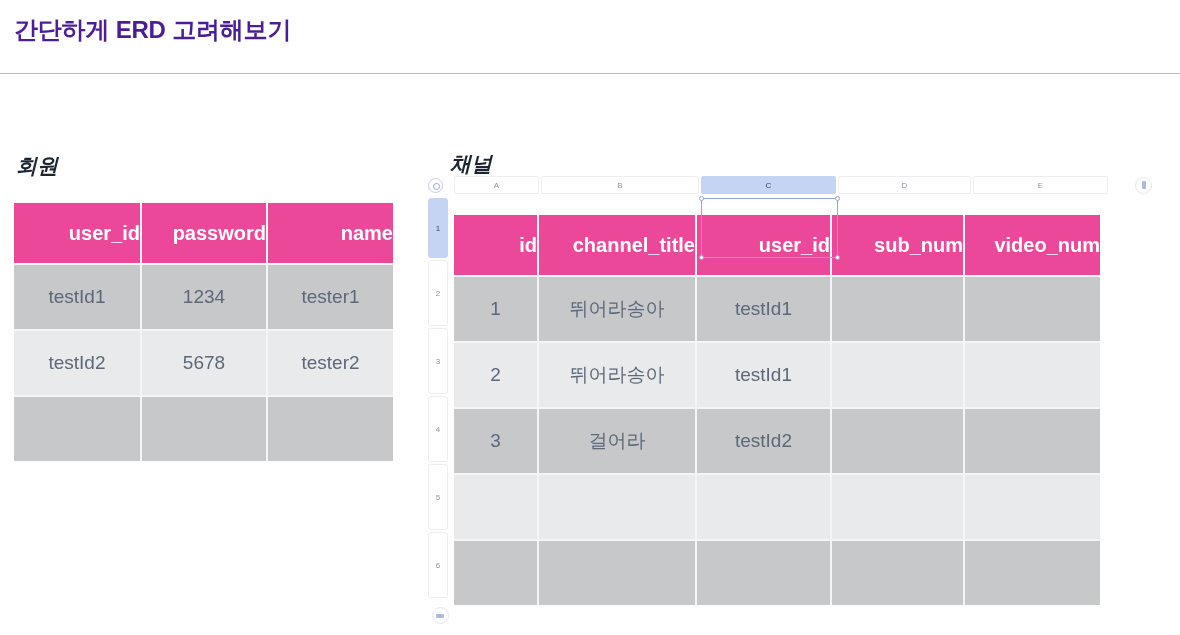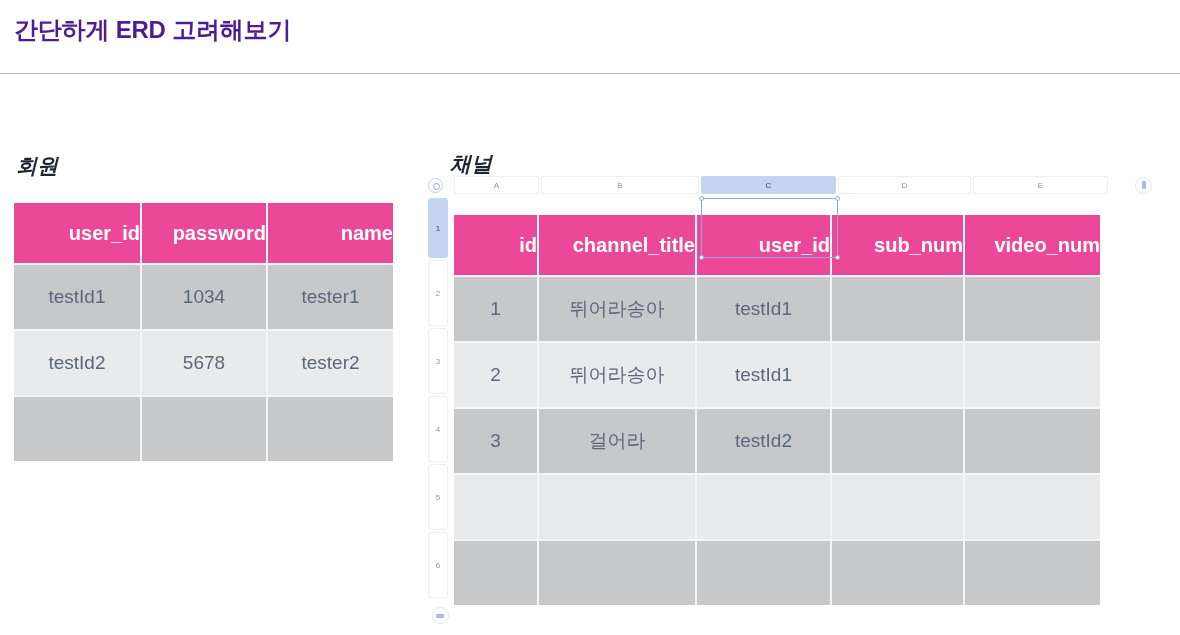--- a/index.html
+++ b/index.html
@@ -224,21 +224,21 @@
   <thead>
     <tr>
       <th>user_id</th>
       <th>password</th>
       <th>name</th>
     </tr>
   </thead>
   <tbody>
     <tr class="band-dark">
       <td>testId1</td>
-      <td>1034</td>
+      <td>1234</td>
       <td>tester1</td>
     </tr>
     <tr class="band-light">
       <td>testId2</td>
       <td>5678</td>
       <td>tester2</td>
     </tr>
     <tr class="band-dark">
       <td></td>
       <td></td>

